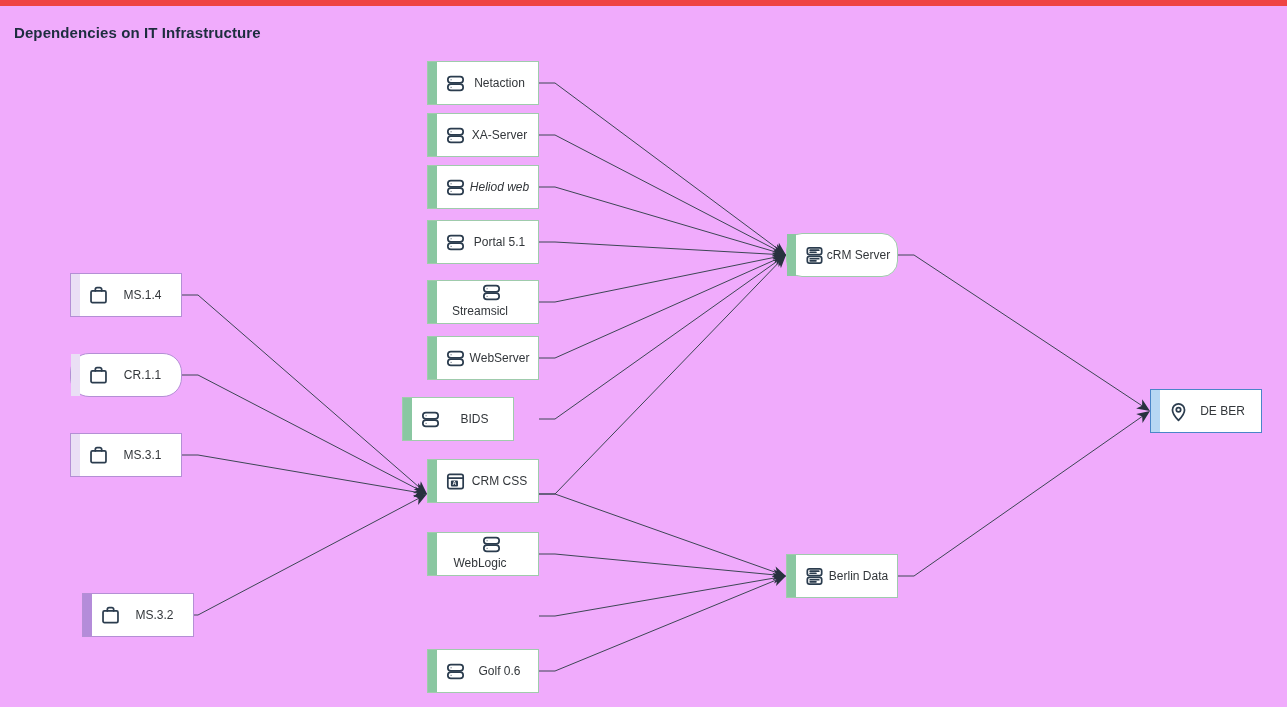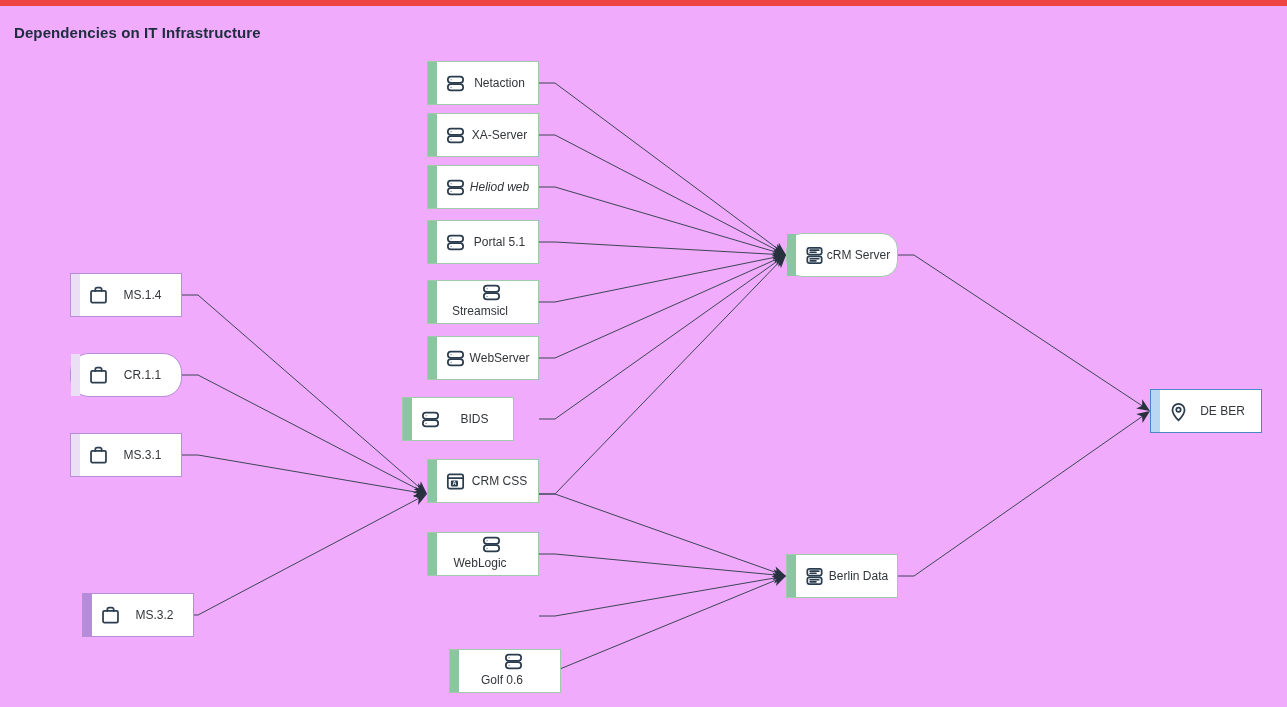--- a/index.html
+++ b/index.html
@@ -257,21 +257,21 @@
         <span class="node-icon">
           <svg width="23" height="23" viewBox="0 0 24 24" fill="none" stroke="#2b3c4e" stroke-width="1.8" stroke-linecap="round" stroke-linejoin="round">
       <rect x="4" y="4.8" width="16" height="6.6" rx="3.2"></rect>
       <rect x="4" y="12.6" width="16" height="6.6" rx="3.2"></rect>
       <circle cx="7.4" cy="8.1" r="0.6" fill="#2b3c4e" stroke="none"></circle>
       <circle cx="7.4" cy="15.9" r="0.6" fill="#2b3c4e" stroke="none"></circle>
     </svg>
         </span>
         <span class="node-label">WebLogic</span>
       </div>
-      <div class="node" style="left: 449px; top: 643px; border-color: rgb(159, 203, 172); flex-direction: column;">
+      <div class="node" style="left: 427px; top: 643px; border-color: rgb(159, 203, 172);">
         <div class="node-accent" style="background: rgb(138, 199, 161);"></div>
         <span class="node-icon">
           <svg width="23" height="23" viewBox="0 0 24 24" fill="none" stroke="#2b3c4e" stroke-width="1.8" stroke-linecap="round" stroke-linejoin="round">
       <rect x="4" y="4.8" width="16" height="6.6" rx="3.2"></rect>
       <rect x="4" y="12.6" width="16" height="6.6" rx="3.2"></rect>
       <circle cx="7.4" cy="8.1" r="0.6" fill="#2b3c4e" stroke="none"></circle>
       <circle cx="7.4" cy="15.9" r="0.6" fill="#2b3c4e" stroke="none"></circle>
     </svg>
         </span>
         <span class="node-label">Golf 0.6</span>

